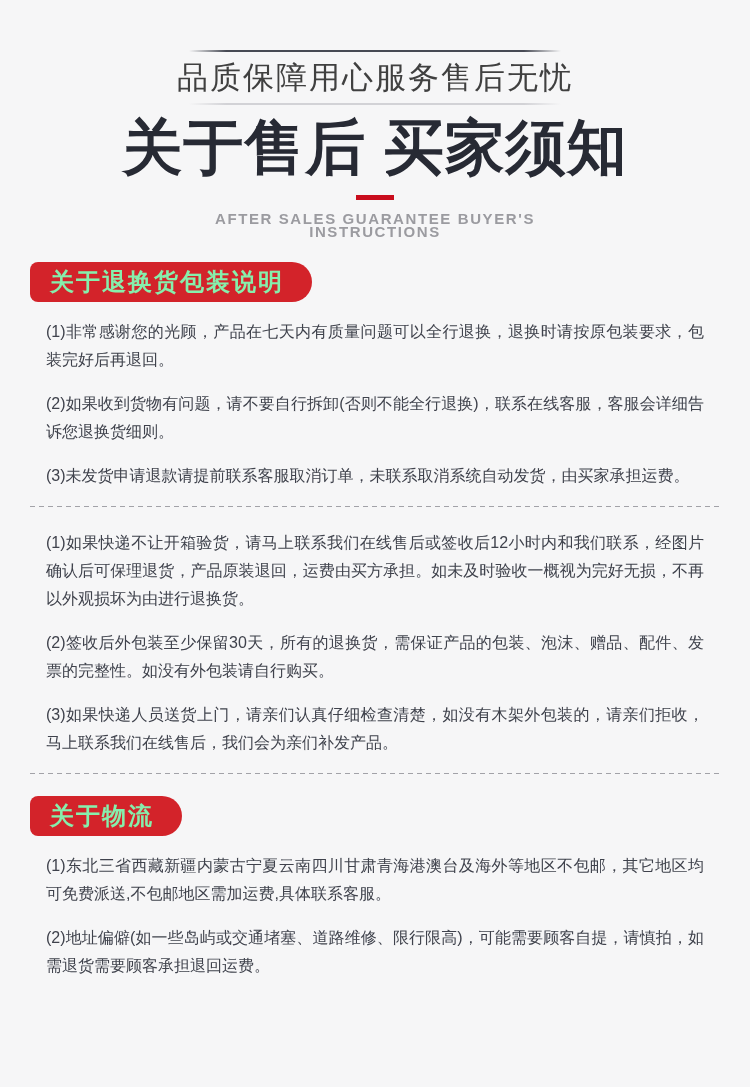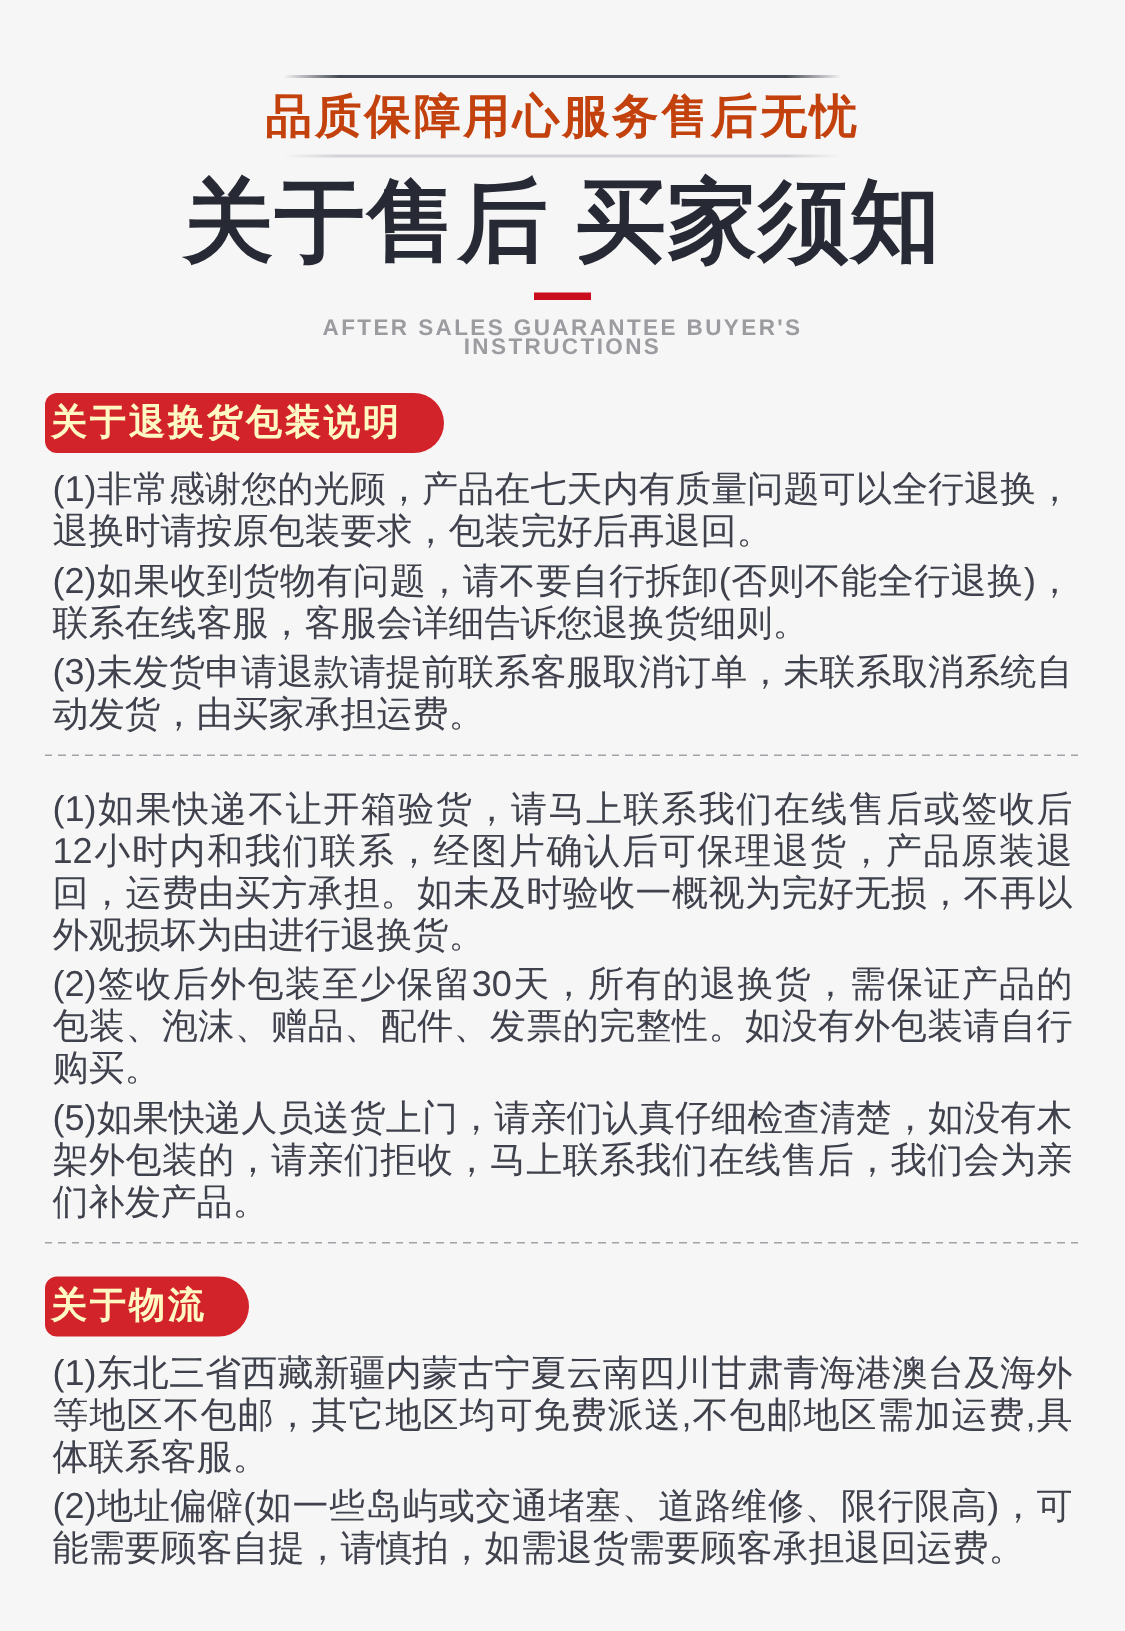--- a/index.html
+++ b/index.html
@@ -18,21 +18,21 @@
   .header { text-align:center; padding-top:50px; }
   .rule {
     width:372px; height:2px; margin:0 auto;
     background:linear-gradient(90deg, rgba(70,73,82,0) 0%, #474a54 10%, #474a54 90%, rgba(70,73,82,0) 100%);
   }
   .rule.light {
     height:2px;
     background:linear-gradient(90deg, rgba(204,204,208,0) 0%, #d2d2d6 10%, #d2d2d6 90%, rgba(204,204,208,0) 100%);
   }
   .tagline {
-    font-size:31px; color:#c2410c; font-weight:700;
+    font-size:31px; color:#404040; font-weight:400;
     letter-spacing:2px; margin:9px 0 8px 0; line-height:34px;
   }
   .title {
     font-size:60px; font-weight:bold; color:#272a34;
     letter-spacing:1px; margin-top:10px; line-height:66px;
   }
   .red-dash {
     width:38px; height:5px; background:#c90d1d;
     margin:14px auto 0 auto;
   }
@@ -40,28 +40,28 @@
     margin-top:12px; font-size:15px; color:#9b9ba0;
     letter-spacing:1.6px; line-height:13px; font-weight:bold;
   }
 
   
   .content { padding:0 30px; }
   .section { margin-top:22px; }
   .section:first-child { margin-top:24px; }
   .badge {
     display:inline-block; height:40px; line-height:40px;
-    padding:0 28px 0 4px;
-    background:#d3232a; color:#fef9c3;
+    padding:0 28px 0 20px;
+    background:#d3232a; color:#86efac;
     font-size:24px; font-weight:bold; letter-spacing:2px;
     border-radius:8px 20px 20px 8px;
   }
   .paras { margin-top:11px; }
   .para {
-    margin:5px; font-size:24px; line-height:28px;
+    margin:16px; font-size:16px; line-height:28px;
     color:#3f424c; text-align:justify;
   }
   .divider {
     height:1px; margin-top:12px;
     background:repeating-linear-gradient(90deg, #a2a2a8 0px, #a2a2a8 5px, rgba(0,0,0,0) 5px, rgba(0,0,0,0) 9px);
   }
 </style>
 </head>
 <body>
 
@@ -88,21 +88,21 @@
         <p class="para">(2)如果收到货物有问题，请不要自行拆卸(否则不能全行退换)，联系在线客服，客服会详细告诉您退换货细则。</p>
         <p class="para">(3)未发货申请退款请提前联系客服取消订单，未联系取消系统自动发货，由买家承担运费。</p>
       </div>
       <div class="divider"></div>
     </div>
 
     <div class="section">
       <div class="paras">
         <p class="para">(1)如果快递不让开箱验货，请马上联系我们在线售后或签收后12小时内和我们联系，经图片确认后可保理退货，产品原装退回，运费由买方承担。如未及时验收一概视为完好无损，不再以外观损坏为由进行退换货。</p>
         <p class="para">(2)签收后外包装至少保留30天，所有的退换货，需保证产品的包装、泡沫、赠品、配件、发票的完整性。如没有外包装请自行购买。</p>
-        <p class="para">(5)如果快递人员送货上门，请亲们认真仔细检查清楚，如没有木架外包装的，请亲们拒收，马上联系我们在线售后，我们会为亲们补发产品。</p>
+        <p class="para">(3)如果快递人员送货上门，请亲们认真仔细检查清楚，如没有木架外包装的，请亲们拒收，马上联系我们在线售后，我们会为亲们补发产品。</p>
       </div>
       <div class="divider"></div>
     </div>
 
 
     <div class="section">
       <div class="badge">关于物流</div>
       <div class="paras">
         <p class="para">(1)东北三省西藏新疆内蒙古宁夏云南四川甘肃青海港澳台及海外等地区不包邮，其它地区均可免费派送,不包邮地区需加运费,具体联系客服。</p>
         <p class="para">(2)地址偏僻(如一些岛屿或交通堵塞、道路维修、限行限高)，可能需要顾客自提，请慎拍，如需退货需要顾客承担退回运费。</p>

